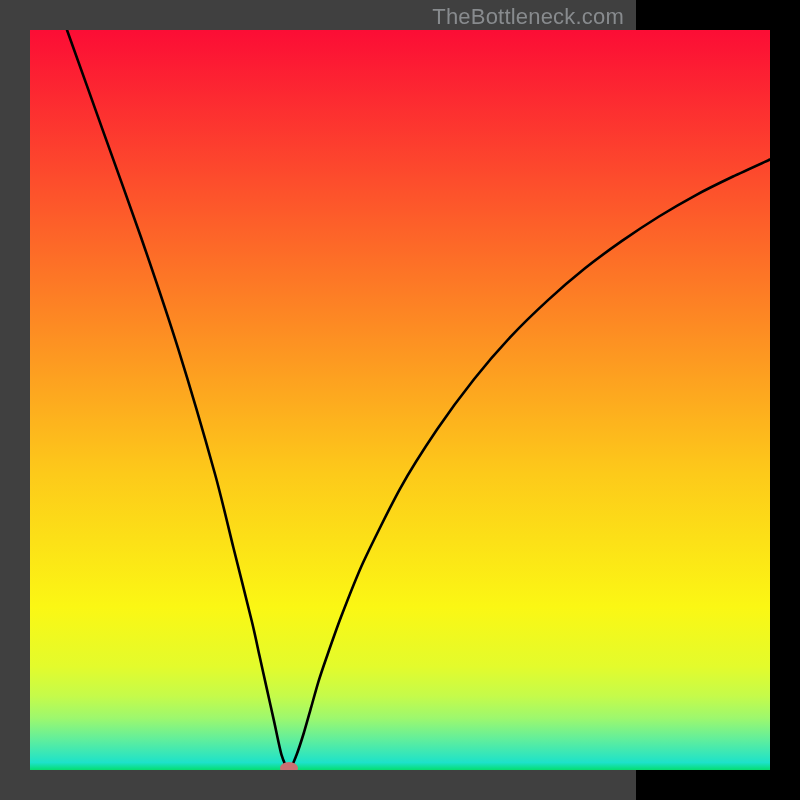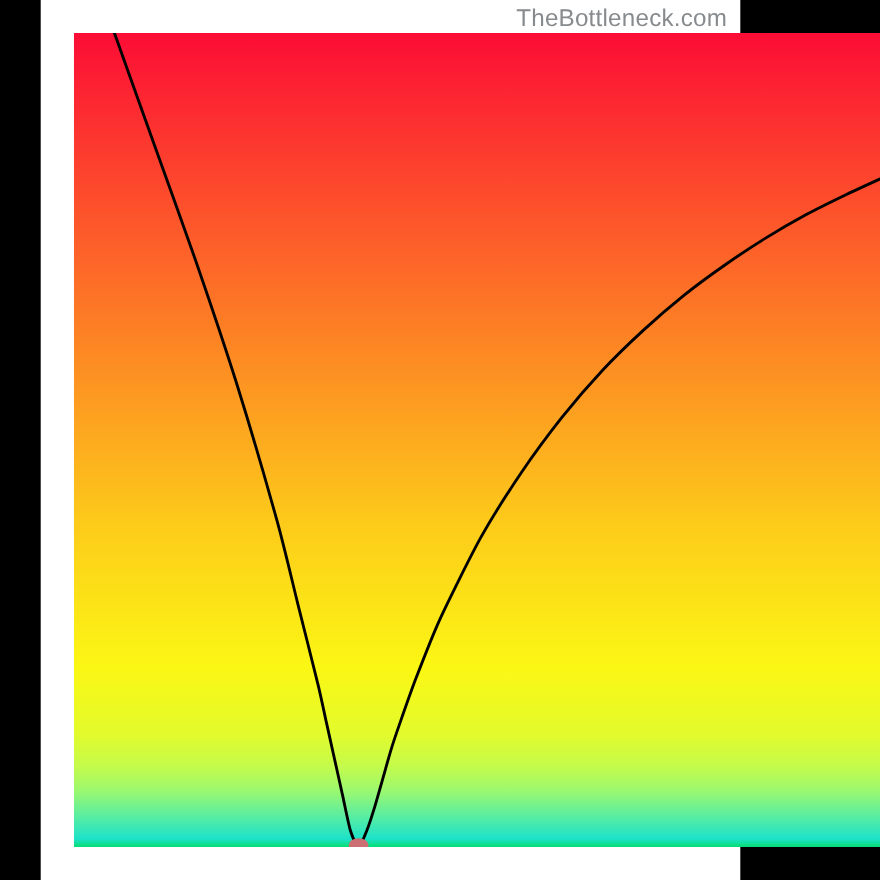--- a/index.html
+++ b/index.html
@@ -10,22 +10,21 @@
     background: #000;
     overflow: hidden;
     font-family: Arial, Helvetica, sans-serif;
   }
   .frame {
     position: absolute;
     top: 0;
     left: 0;
     width: 636px;
     height: 800px;
-    background: #ffffff;
-    margin-left: 37px;
+    background: #404040;
   }
   .plot {
     position: absolute;
     top: 30px;
     left: 30px;
     width: 740px;
     height: 740px;
     overflow: hidden;
   }
   .gradient {

